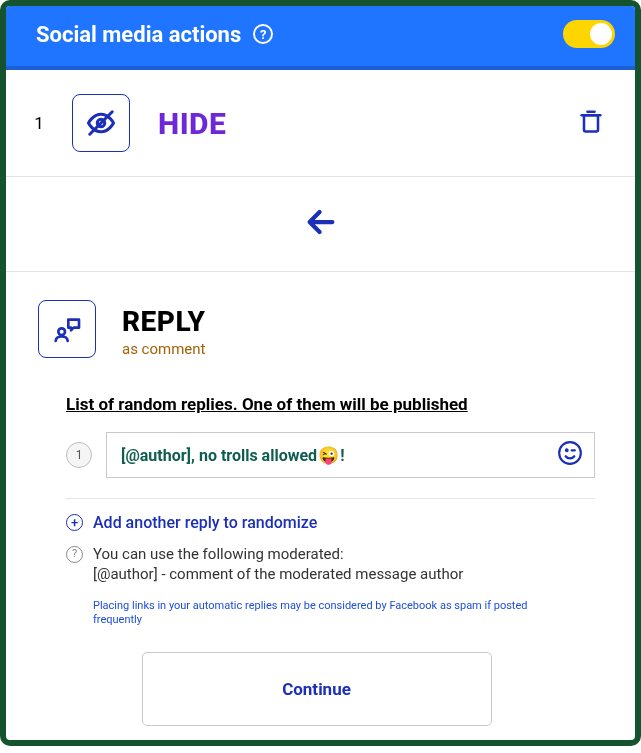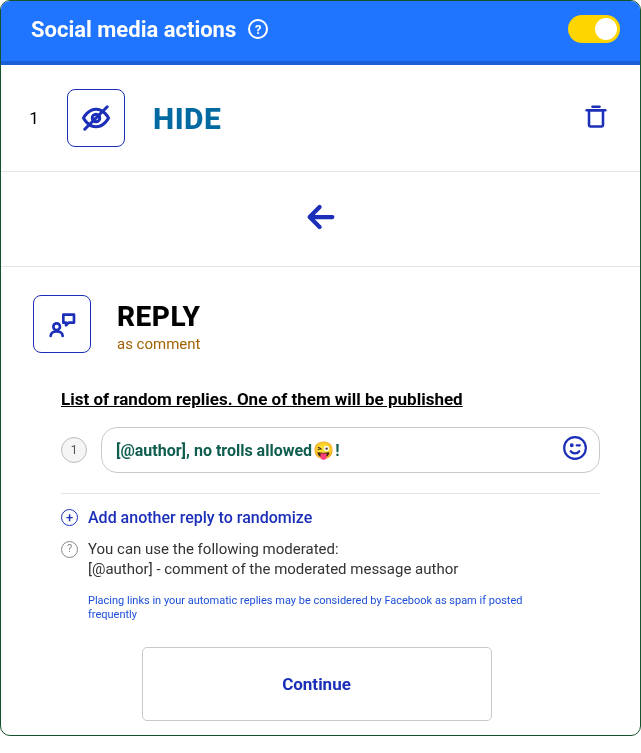--- a/index.html
+++ b/index.html
@@ -4,21 +4,21 @@
 <style>
   * { box-sizing: border-box; margin: 0; padding: 0; }
   body {
     font-family: -apple-system, BlinkMacSystemFont, "Segoe UI", Roboto, Arial, sans-serif;
     background: #fff;
     width: 641px;
     color: #000;
   }
   .card {
     width: 641px;
-    border: 1px solid #14532d;
+    border: 6px solid #14532d;
     border-radius: 10px;
     overflow: hidden;
     background: #fff;
   }
   .header {
     background: #1f75ff;
     color: #fff;
     display: flex;
     align-items: center;
     padding: 14px 20px 18px 30px;
@@ -72,21 +72,21 @@
     display: flex;
     align-items: center;
     justify-content: center;
     margin-left: 18px;
     margin-right: 28px;
   }
   .hide-title {
     font-size: 30px;
     font-weight: 800;
     letter-spacing: 0.5px;
-    color: #0369a1;
+    color: #6d28d9;
   }
   .trash {
     margin-left: auto;
     color: #1b2fb8;
   }
   .divider {
     height: 1px;
     background: #e5e5e5;
     margin: 0;
   }
@@ -146,21 +146,21 @@
     align-items: center;
     justify-content: center;
     font-size: 12px;
     color: #555;
     margin-right: 14px;
     flex-shrink: 0;
   }
   .reply-input {
     flex: 1;
     border: 1px solid #c9c9c9;
-    border-radius: 16px;
+    border-radius: 0;
     padding: 12px 46px 12px 14px;
     font-size: 16px;
     color: #0f5d4e;
     font-weight: 700;
     position: relative;
     display: flex;
     align-items: center;
   }
   .reply-input-wrap {
     flex: 1;

